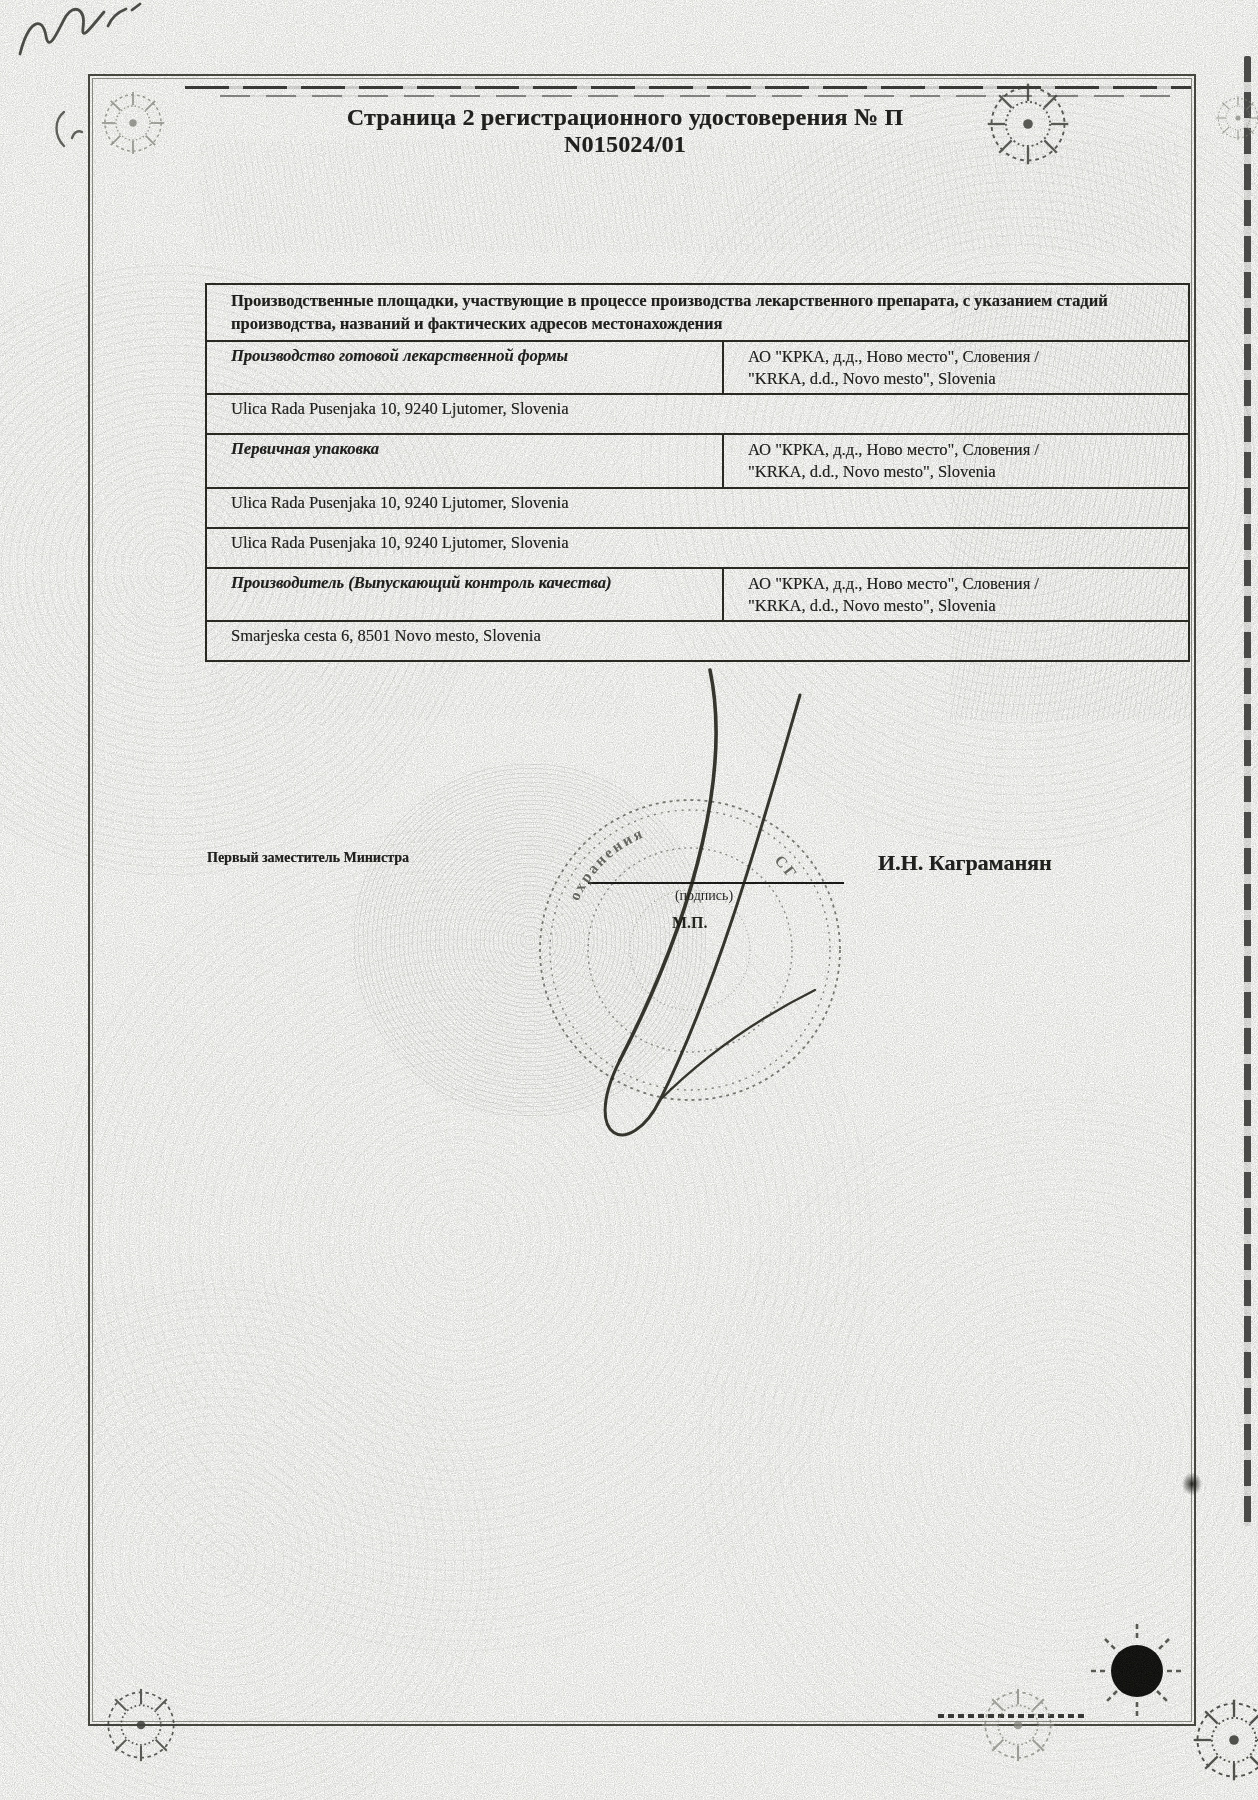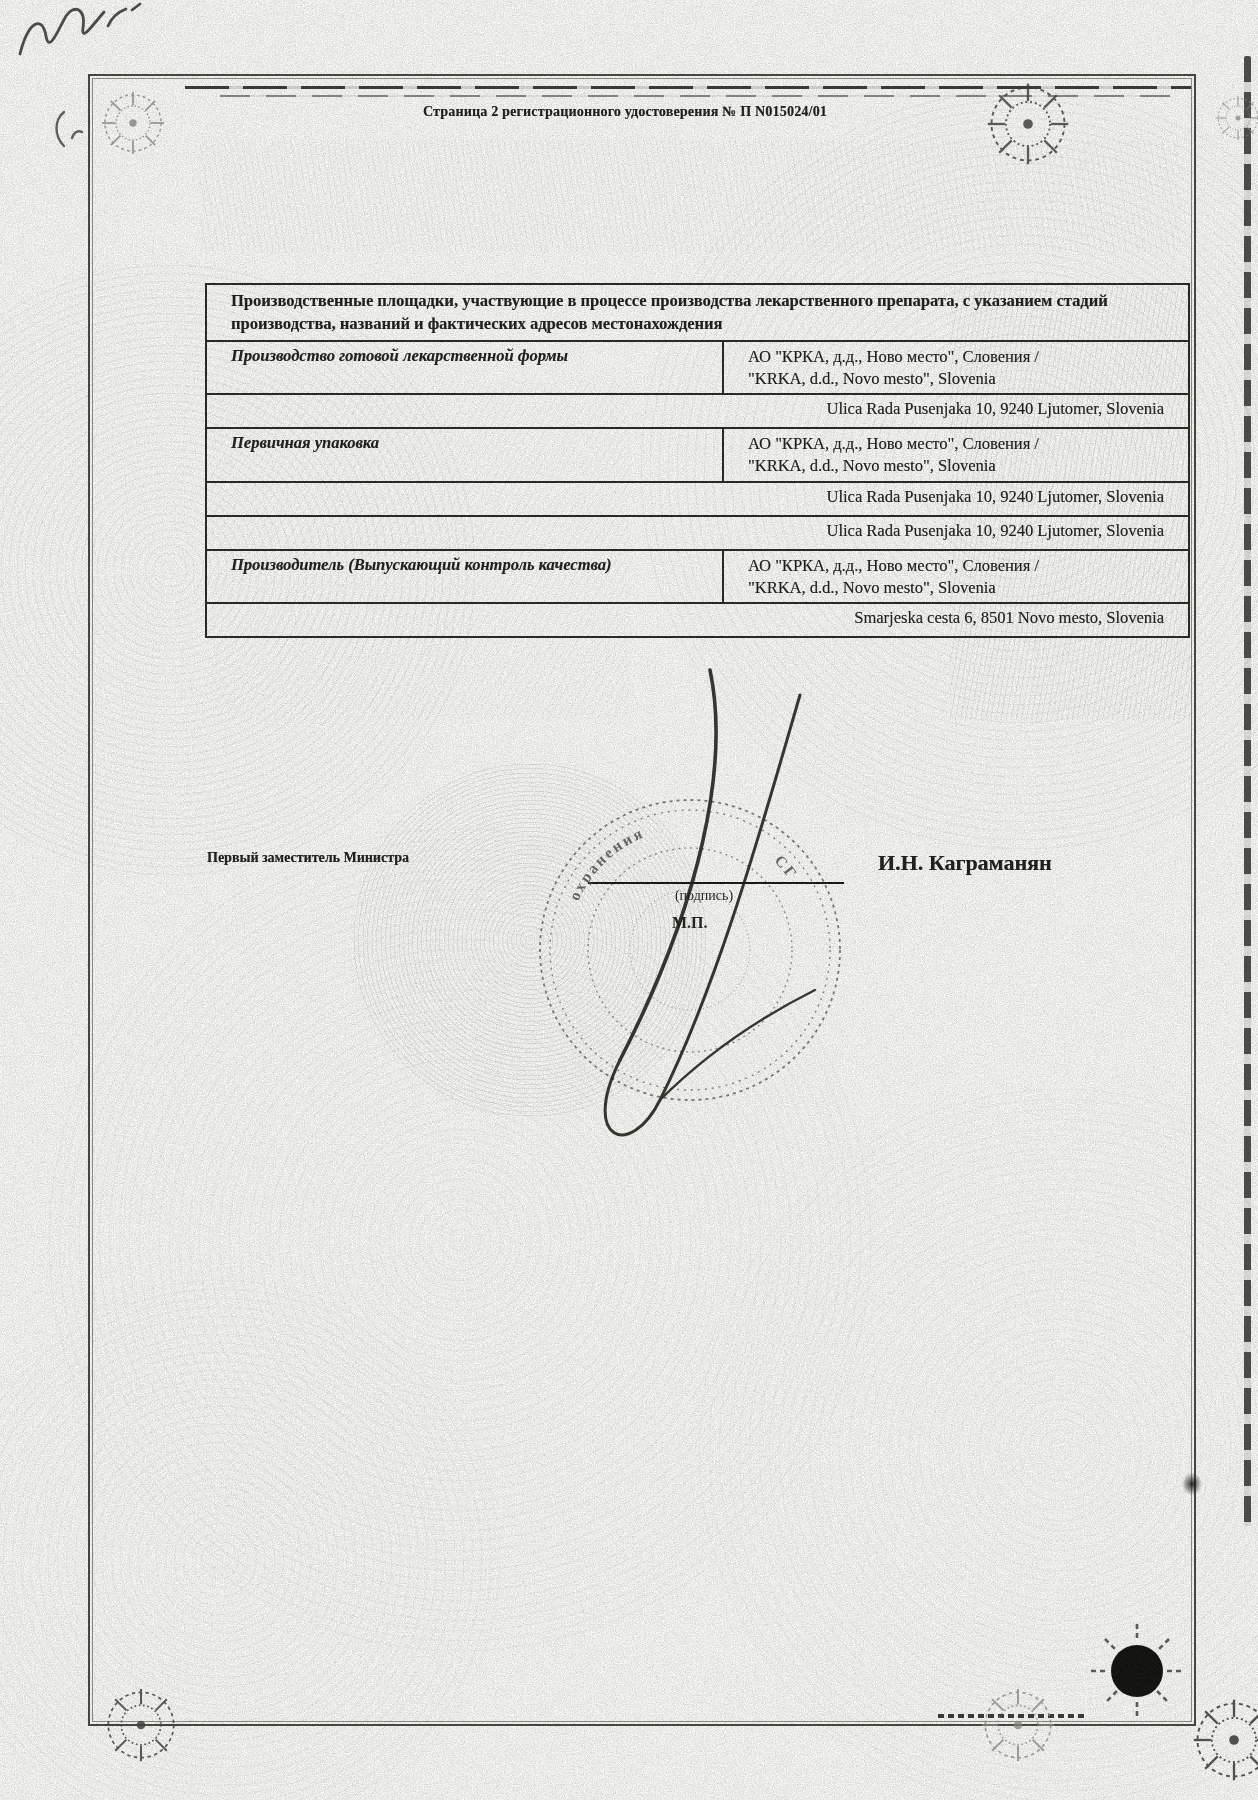--- a/index.html
+++ b/index.html
@@ -40,32 +40,32 @@
   .bottom-dashes { position:absolute; left:938px; top:1714px; width:150px; height:4px;
     background: repeating-linear-gradient(to right, rgba(20,20,18,.85) 0 6px, transparent 6px 10px); }
   .streak { position:absolute; left:1244px; top:56px; width:7px; height:1470px; opacity:.82; border-radius:2px;
     background: repeating-linear-gradient(to bottom, rgba(12,12,10,.9) 0 26px, rgba(12,12,10,.12) 26px 36px); }
   .blob1 { position:absolute; left:1178px; top:1468px; width:28px; height:32px;
     background: radial-gradient(closest-side, rgba(15,15,12,.9), transparent 72%); }
 
   
   .title {
     position: absolute; left: 330px; top: 104px; width: 590px;
-    text-align: center; font-weight: 700; font-size: 14px; letter-spacing: .2px;
+    text-align: center; font-weight: 700; font-size: 24px; letter-spacing: .2px;
     text-shadow: .3px .3px .5px rgba(10,10,8,.45);
   }
 
   
   table.prod { position:absolute; left:205px; top:283px; width:985px; border-collapse:collapse;
     text-shadow: .3px .3px .4px rgba(10,10,8,.4); }
   table.prod td { border:2px solid #26261f; padding:4px 24px; font-size:16.5px; vertical-align:top; }
   td.cell-header { font-weight:700; font-size:17px; line-height:1.42; padding:6px 10px 16px; }
   td.cell-stage  { width:517px; font-style:italic; font-weight:600; padding-top:8px;margin-left:9px; }
   td.cell-org    { line-height:1.32; padding-top:6px; padding-bottom:10px; }
-  td.cell-addr   { height:34px; padding:5px 10px;text-align:right; }
+  td.cell-addr   { height:40px; padding:5px 10px; }
 
   
   .sig-position { position:absolute; left:207px; top:850px; font-weight:700; font-size:14px;
     text-shadow:.3px .3px .5px rgba(10,10,8,.5); }
   .sig-line     { position:absolute; left:588px; top:882px; width:256px; height:0; border-top:2.5px solid #141412; }
   .sig-caption  { position:absolute; left:644px; top:888px; width:120px; text-align:center; font-size:14px; color:#222; }
   .sig-mp       { position:absolute; left:672px; top:914px; font-weight:700; font-size:16px; color:#1e1e1a; }
   .sig-name     { position:absolute; left:878px; top:850px; font-weight:700; font-size:22px;
     text-shadow:.3px .3px .5px rgba(10,10,8,.5); }
 

